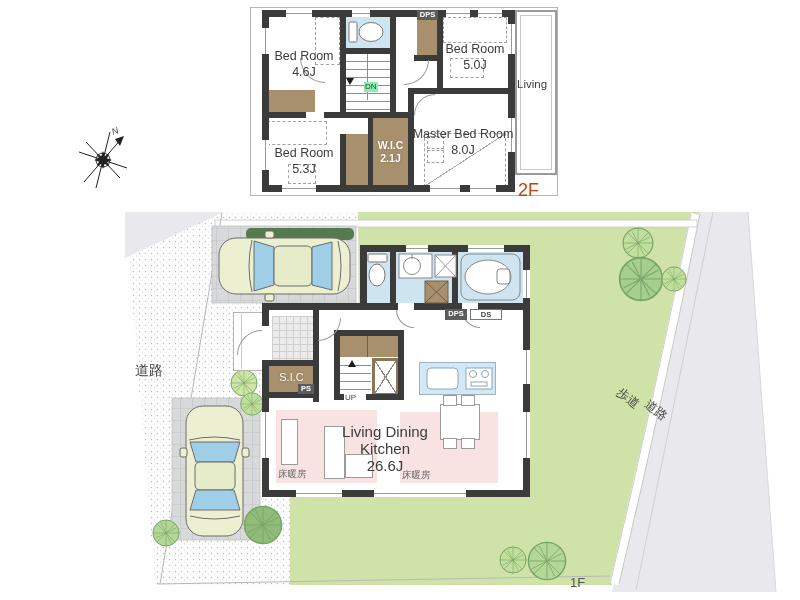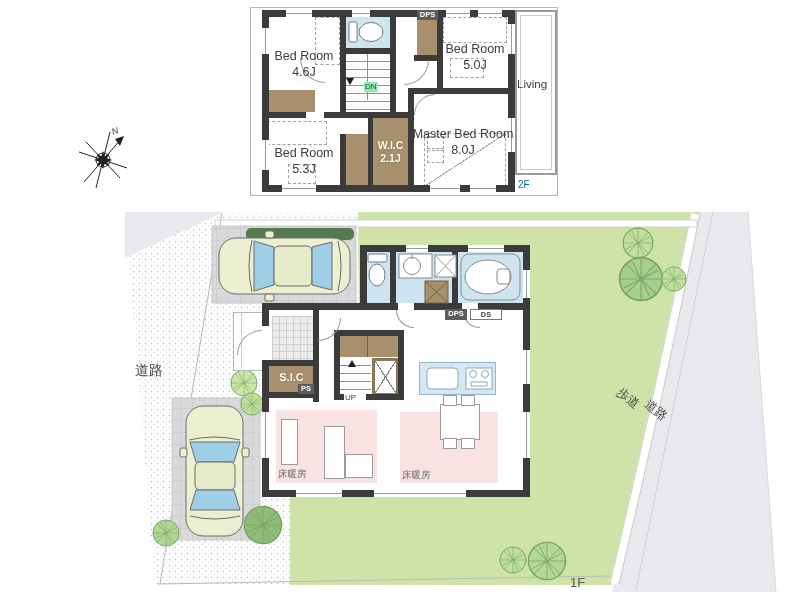--- a/index.html
+++ b/index.html
@@ -200,21 +200,21 @@
     <div>Master Bed Room</div>
     <div>8.0J</div>
   </div>
   <div class="lbl" style="left:371px;top:139px;width:39px;font-size:10.5px;font-weight:bold;color:#fff;text-shadow:0 0 2px #70603f">
     <div>W.I.C</div>
     <div>2.1J</div>
   </div>
   <div class="lbl" style="left:517px;top:77px;font-size:11.5px">Living</div>
   <div class="lbl" style="left:364px;top:82px;font-size:8px;background:#86efac;padding:0 1px">DN</div>
   <div class="tag" style="left:417px;top:10px;width:21px;height:10px">DPS</div>
-  <div class="lbl" style="left:518px;top:179px;font-size:10px;color:#0369a1">2F</div>
+  <div class="lbl" style="left:518px;top:179px;font-size:18px;color:#c2410c">2F</div>
 
   <div class="whitebg" style="left:262px;top:303px;width:268px;height:194px"></div>
   <div class="whitebg" style="left:360px;top:245px;width:170px;height:65px"></div>
 
   <div class="sol" style="left:233px;top:312px;width:30px;height:57px;border-color:#b5b5b5"></div>
   <div class="abs" style="left:241px;top:312px;width:1px;height:57px;background:#cccccc"></div>
 
   <div class="blue" style="left:367px;top:252px;width:23px;height:51px"></div>
   <div class="blue" style="left:396px;top:252px;width:56px;height:51px"></div>
   <div class="blue" style="left:458px;top:252px;width:65px;height:51px"></div>
@@ -305,22 +305,27 @@
       <circle cx="66" cy="12" r="3.5" fill="none" stroke="#8fa6b8"></circle>
       <rect x="52" y="20" width="16" height="4" fill="none" stroke="#8fa6b8"></rect>
     </g>
   </svg>
 
   <div class="triup" style="left:348px;top:360px"></div>
   <div class="lbl" style="left:344px;top:393px;font-size:8px;background:#fff;padding:0 1px">UP</div>
   <div class="tag" style="left:298px;top:384px;width:16px;height:10px">PS</div>
   <div class="tag" style="left:445px;top:309px;width:22px;height:11px">DPS</div>
   <div class="tag2" style="left:470px;top:309px;width:32px;height:11px">DS</div>
-  <div class="lbl" style="left:269px;top:371px;width:45px;font-size:11px;font-weight:bold;color:#fff;text-shadow:0 0 2px #70603f">S.I.C</div>
-
+  <div class="lbl" style="left:269px;top:371px;width:45px;font-size:11px;font-weight:normal;color:#fff;text-shadow:0 0 2px #70603f">S.I.C</div>
+
+  <div class="lbl" style="left:325px;top:423px;width:120px;font-size:15px;line-height:17px">
+    <div>Living Dining</div>
+    <div>Kitchen</div>
+    <div>26.6J</div>
+  </div>
   <div class="lbl" style="left:278px;top:468px;font-size:9.5px;color:#666">床暖房</div>
   <div class="lbl" style="left:402px;top:469px;font-size:9.5px;color:#666">床暖房</div>
   <div class="lbl" style="left:570px;top:575px;font-size:13px;color:#555">1F</div>
 
   <div class="lbl" style="left:135px;top:362px;font-size:14px;color:#444">道路</div>
   <div class="lbl" style="left:615px;top:391px;font-size:12.5px;color:#444;transform:rotate(38deg)">歩道</div>
   <div class="lbl" style="left:643px;top:403px;font-size:12.5px;color:#444;transform:rotate(38deg)">道路</div>
   <div class="lbl" style="left:112px;top:126px;font-size:9px;font-style:italic;transform:rotate(-20deg)">N</div>
 
 </div>

